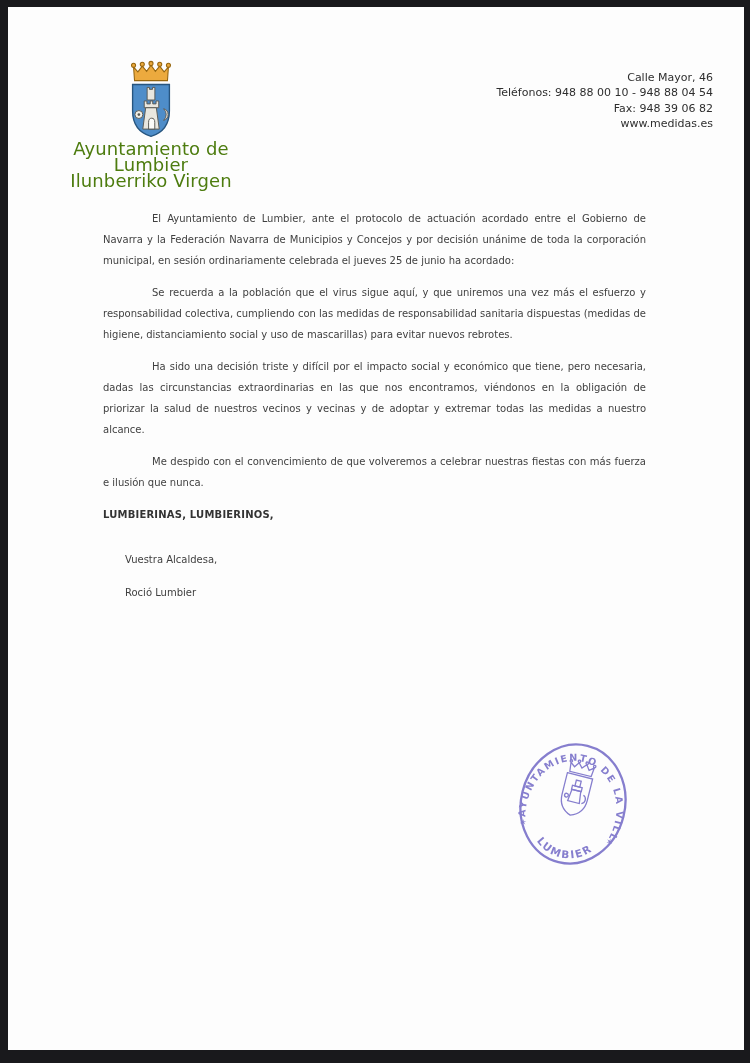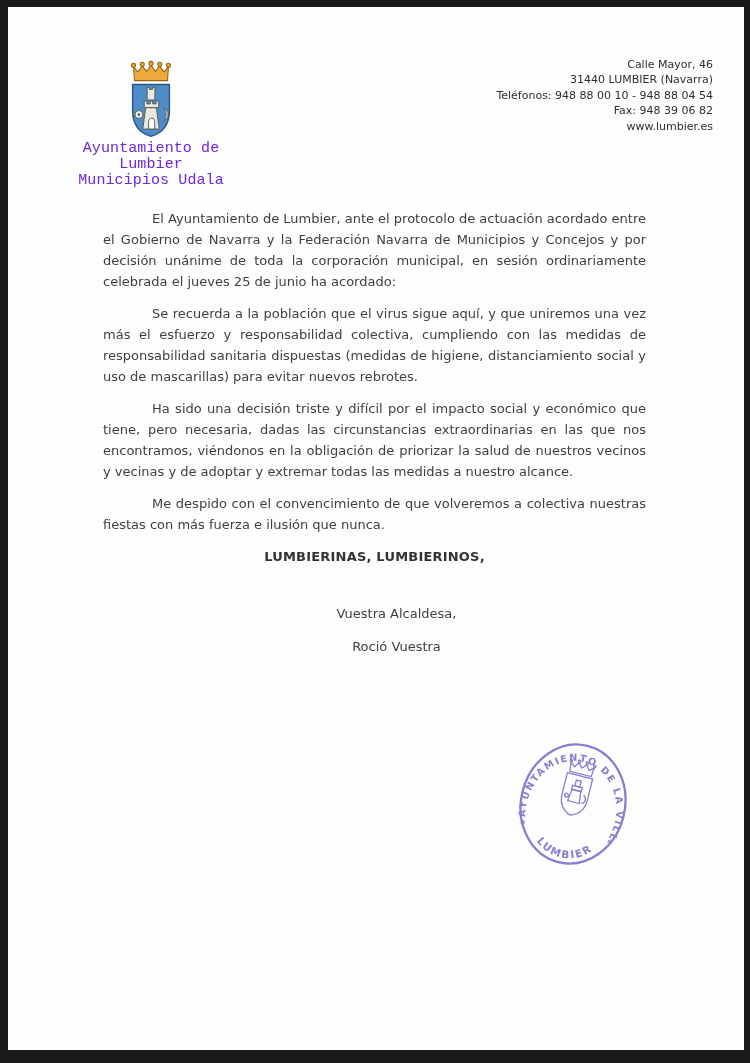--- a/index.html
+++ b/index.html
@@ -18,58 +18,56 @@
   }
   
   .crest-block {
     position: absolute;
     top: 52px; left: 62px;
     width: 162px;
     text-align: center;
   }
   .crest-svg { display: block; margin: 0 auto; }
   .org-name {
-    font-size: 15px;
+    font-size: 18px;
     line-height: 16px;
-    color: #6d28d9;
+    color: #4d7c0f;
     letter-spacing: 0.1px;
-    font-family: Liberation Mono, monospace;
   }
   .contact-block {
     position: absolute;
-    top: 50px; right: 31px;
+    top: 63px; right: 31px;
     text-align: right;
     font-size: 11px;
     line-height: 15.4px;
     color: #2e2e2e;
   }
   
   .letter-body {
     position: absolute;
     top: 201px; left: 95px;
     width: 543px;
-    font-size: 13px;
+    font-size: 10px;
     line-height: 21px;
     color: #3f3f3f;
   }
   .para {
     margin: 0 0 11px 0;
     text-align: justify;
     text-indent: 49px;
   }
   .slogan {
     margin: 0 0 11px 0;
-    text-align: center;
     font-weight: bold;
     color: #333;
     letter-spacing: 0.2px;
   }
   .signature-block {
-    margin-top: 36px;
-    text-align: center;
+    margin-top: 24px;
+    text-align: left;
     transform: translateX(22px);
     color: #3f3f3f;
   }
   .signature-block p { margin: 0 0 12px 0; }
   
   .stamp {
     position: absolute;
     top: 708px; left: 480px;
   }
 </style>
@@ -100,42 +98,41 @@
       </g>
 
       <g>
         <circle cx="19.5" cy="57" r="4.1" fill="#f1efe6" stroke="#5a5a55" stroke-width="1"></circle>
         <circle cx="19.5" cy="57" r="1.4" fill="#5a5a55"></circle>
       </g>
 
       <path d="M45 51 A 6.2 6.2 0 0 1 45 63 A 8 8 0 0 0 45 51 Z" fill="#f1efe6" stroke="#5a5a55" stroke-width="1"></path>
     </svg>
     <div class="org-name">Ayuntamiento de Lumbier</div>
-    <div class="org-name">Municipios Udala</div>
+    <div class="org-name">Ilunberriko Virgen</div>
   </div>
 
   <div class="contact-block">
     <div>Calle Mayor, 46</div>
-    <div>31440 LUMBIER (Navarra)</div>
     <div>Teléfonos: 948 88 00 10 - 948 88 04 54</div>
     <div>Fax: 948 39 06 82</div>
-    <div>www.lumbier.es</div>
+    <div>www.medidas.es</div>
   </div>
 
   <main class="letter-body">
     <p class="para">El Ayuntamiento de Lumbier, ante el protocolo de actuación acordado entre el Gobierno de Navarra y la Federación Navarra de Municipios y Concejos y por decisión unánime de toda la corporación municipal, en sesión ordinariamente celebrada el jueves 25 de junio ha acordado:</p>
     <p class="para">Se recuerda a la población que el virus sigue aquí, y que uniremos una vez más el esfuerzo y responsabilidad colectiva, cumpliendo con las medidas de responsabilidad sanitaria dispuestas (medidas de higiene, distanciamiento social y uso de mascarillas) para evitar nuevos rebrotes.</p>
     <p class="para">Ha sido una decisión triste y difícil por el impacto social y económico que tiene, pero necesaria, dadas las circunstancias extraordinarias en las que nos encontramos, viéndonos en la obligación de priorizar la salud de nuestros vecinos y vecinas y de adoptar  y extremar todas las medidas a nuestro alcance.</p>
-    <p class="para">Me despido con el convencimiento de que volveremos a colectiva nuestras fiestas con más fuerza e ilusión que nunca.</p>
+    <p class="para">Me despido con el convencimiento de que volveremos a celebrar nuestras fiestas con más fuerza e ilusión que nunca.</p>
 
     <p class="slogan">LUMBIERINAS, LUMBIERINOS,</p>
 
     <div class="signature-block">
       <p>Vuestra Alcaldesa,</p>
-      <p>Roció Vuestra</p>
+      <p>Roció Lumbier</p>
     </div>
   </main>
 
   <svg class="stamp" width="170" height="178" viewBox="-85 -89 170 178">
     <g transform="rotate(14)" opacity="0.82" fill="none" stroke-width="2.3" stroke="#6c63c4">
       <ellipse cx="0" cy="0" rx="52" ry="60"></ellipse>
       <defs>
         <path id="arcTop" d="M -43 24 A 45 52 0 1 1 43 24"></path>
         <path id="arcBot" d="M -30 41 A 42 46 0 0 0 30 41"></path>
       </defs>

